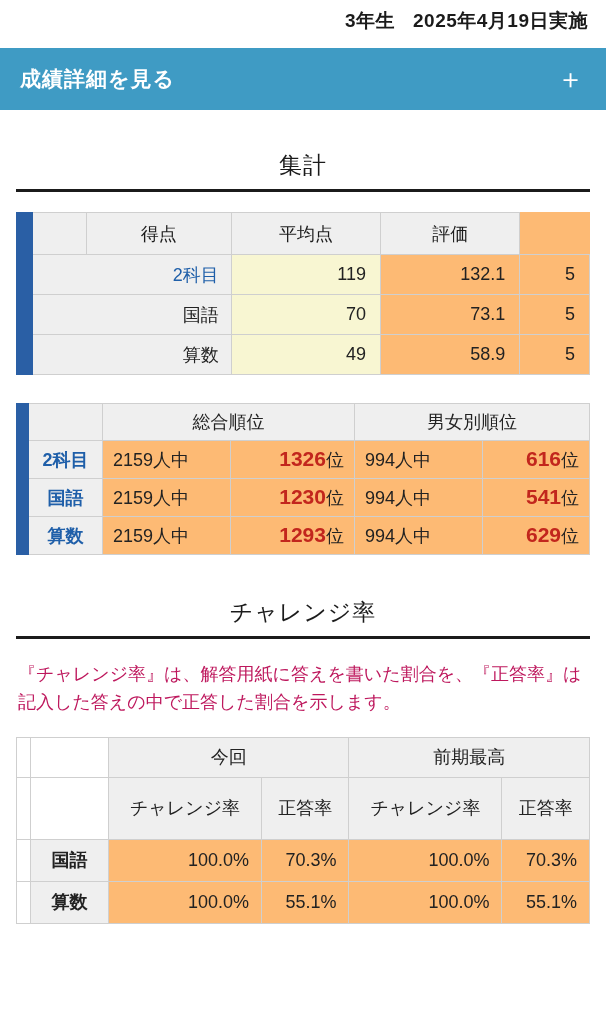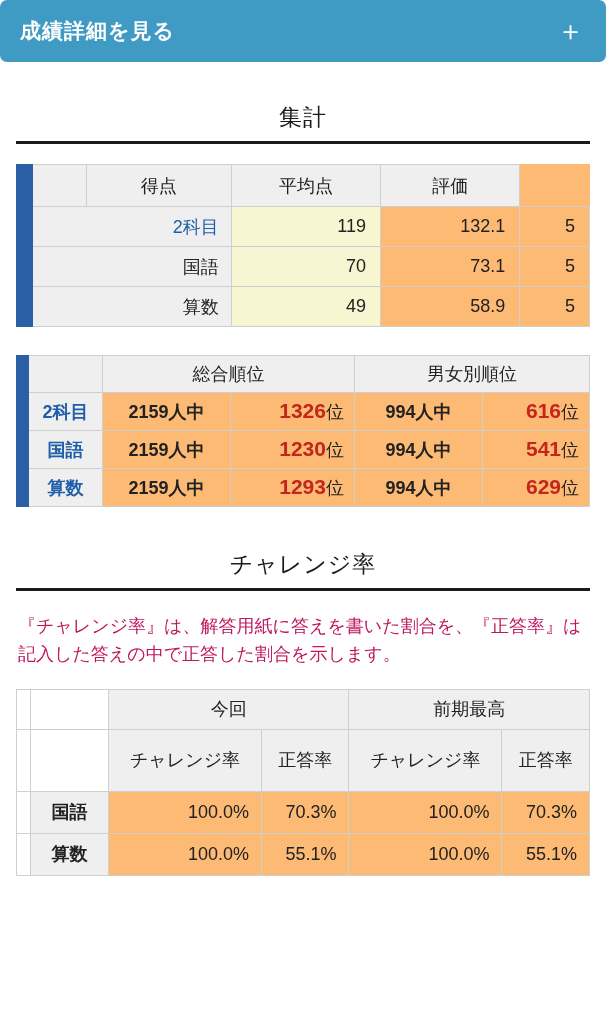--- a/index.html
+++ b/index.html
@@ -32,21 +32,20 @@
   
   .accordion {
     background: #3f9bc4;
     color: #ffffff;
     height: 62px;
     display: flex;
     align-items: center;
     justify-content: space-between;
     padding: 0 20px;
     margin-bottom: 26px;
-    border-radius: 7px;
   }
   .accordion .acc-title {
     font-size: 21px;
     font-weight: bold;
     letter-spacing: 1px;
   }
   .accordion .acc-plus {
     font-size: 27px;
     font-weight: normal;
     line-height: 1;
@@ -130,24 +129,22 @@
   }
   .rank-tbl .rowhdr {
     background: #efefef;
     text-align: center;
     width: 74px;
     font-weight: bold;
     font-size: 18px;
   }
   .rank-tbl .rowhdr.link { color: #1f5fa9; }
   .rank-tbl td.total {
-    text-align: center;
     width: 128px;
     font-size: 18px;
-    font-weight: bold;
   }
   .rank-tbl td.rank {
     text-align: right;
     padding-right: 10px;
     font-size: 18px;
     white-space: nowrap;
   }
   .rank-tbl td.rank .num {
     color: #c2261d;
     font-weight: bold;
@@ -198,20 +195,23 @@
     text-align: right;
     padding-right: 12px;
     font-size: 18px;
   }
 </style>
 </head>
 <body>
 
 <div class="page">
 
+  <div class="top-meta">
+    <span class="grade">3年生</span><span>2025年4月19日実施</span>
+  </div>
 
   <div class="accordion">
     <span class="acc-title">成績詳細を見る</span>
     <span class="acc-plus">＋</span>
   </div>
 
   <div class="section">
     <div class="sec-title">集計</div>
     <div class="sec-rule"></div>
 

